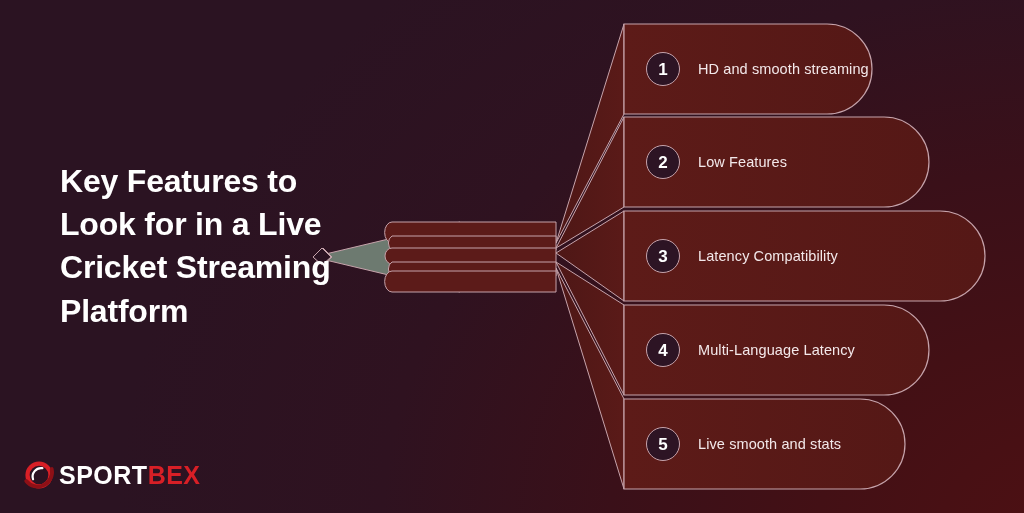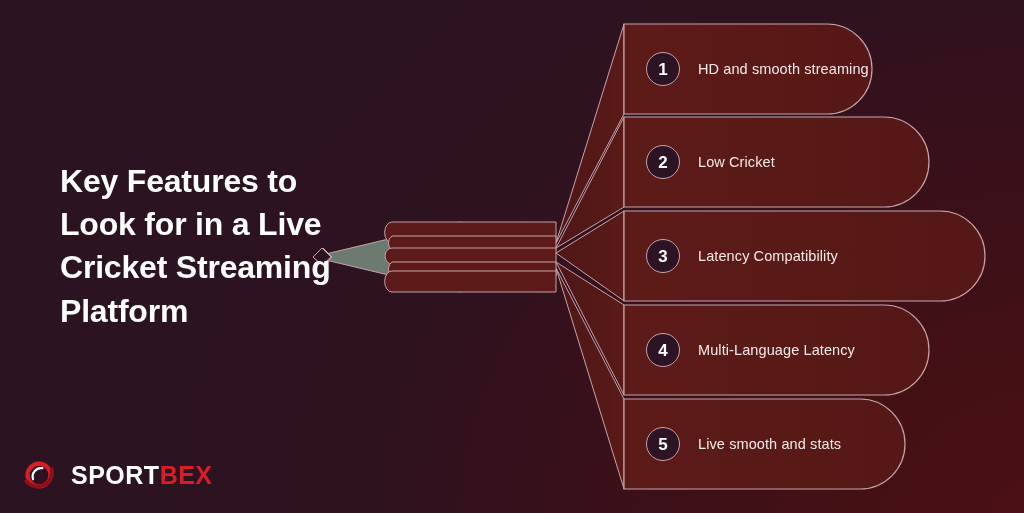--- a/index.html
+++ b/index.html
@@ -24,21 +24,21 @@
     color:#ffffff;
     font-size:32px;
     font-weight:700;
     line-height:1.35;
     letter-spacing:-0.2px;
   }
   
   #logo {
     position:absolute;
     left:22px; top:458px;
-    display:flex; align-items:center; gap:15px;
+    display:flex; align-items:center; gap:3px;
   }
   #logo .mark { width:34px; height:34px; display:block; }
   #logo .word {
     font-size:25px; font-weight:700; letter-spacing:0.5px;
     line-height:1;
   }
   #logo .word .w1 { color:#ffffff; }
   #logo .word .w2 { color:#d81f26; }
   
   #graphic { position:absolute; left:0; top:0; width:1024px; height:513px; }
@@ -114,21 +114,21 @@
 
   <h1 id="headline">Key Features to Look for in a Live Cricket Streaming Platform</h1>
 
   <div class="card" style="left:624px; top:24px; width:260px; height:90px;">
     <div class="badge">1</div>
     <div class="card-label">HD and smooth streaming</div>
   </div>
 
   <div class="card" style="left:624px; top:117px; width:300px; height:90px;">
     <div class="badge">2</div>
-    <div class="card-label">Low Cricket</div>
+    <div class="card-label">Low Features</div>
   </div>
 
   <div class="card" style="left:624px; top:211px; width:360px; height:90px;">
     <div class="badge">3</div>
     <div class="card-label">Latency Compatibility</div>
   </div>
 
   <div class="card" style="left:624px; top:305px; width:310px; height:90px;">
     <div class="badge">4</div>
     <div class="card-label">Multi-Language Latency</div>

